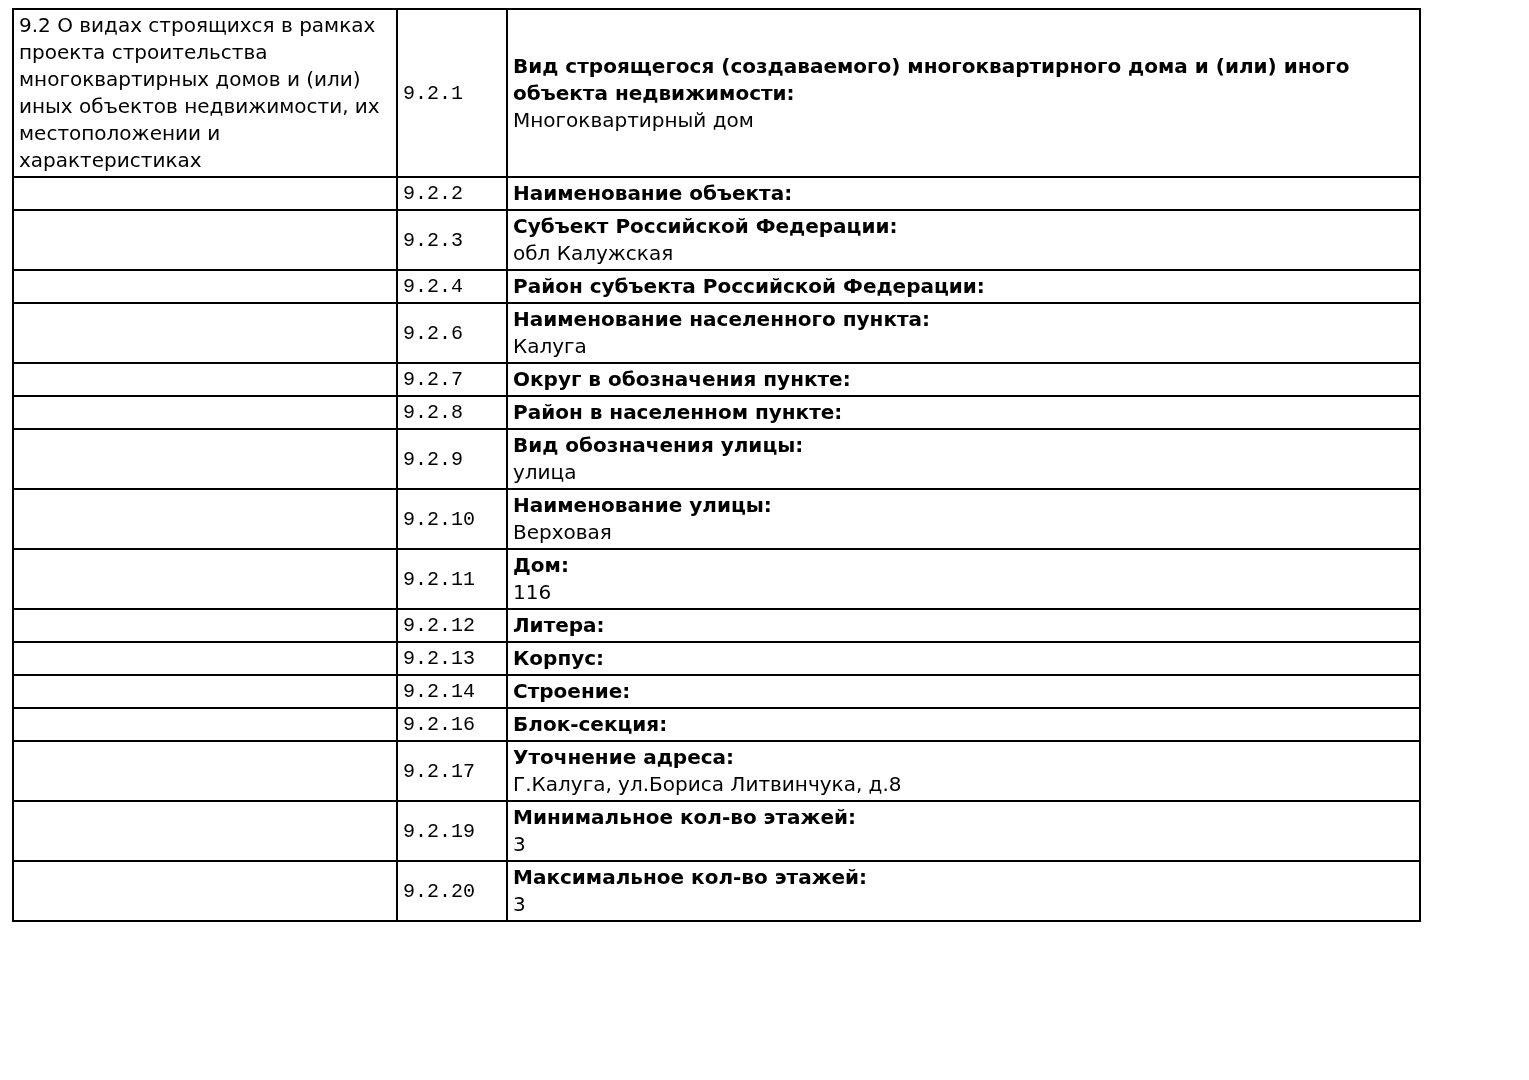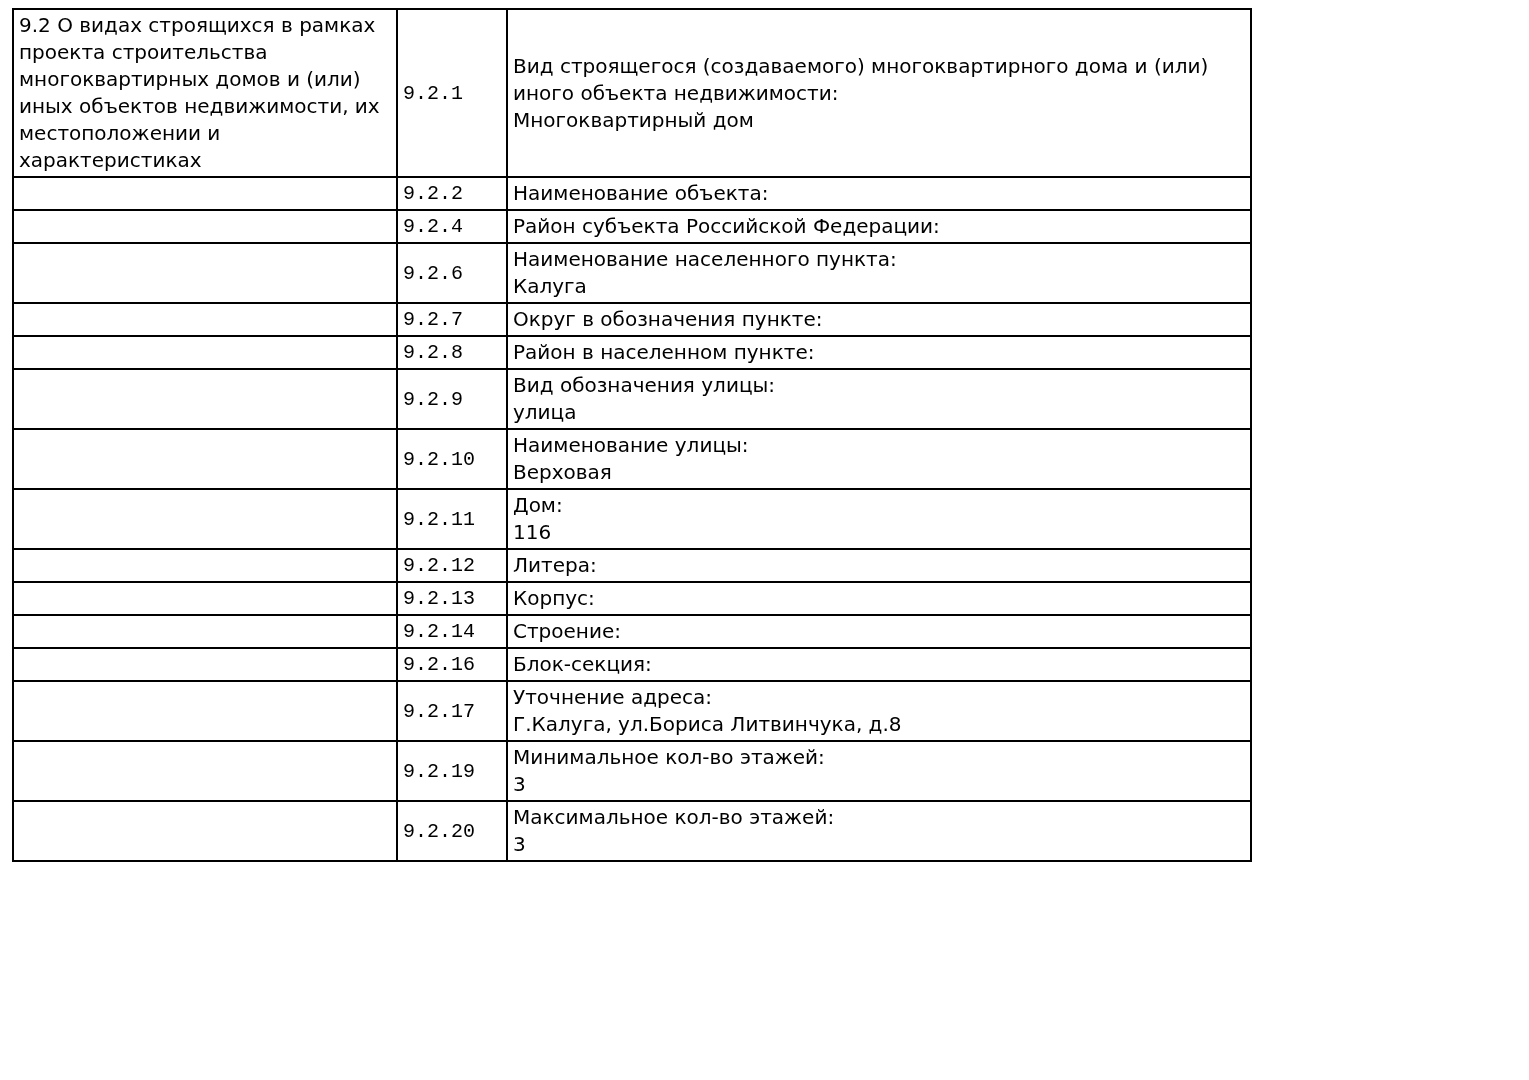--- a/index.html
+++ b/index.html
@@ -8,21 +8,21 @@
     background: #ffffff;
     color: #000000;
   }
   body {
     padding: 8px 12px;
     font-family: "DejaVu Sans", "Liberation Sans", sans-serif;
   }
   table.decl-table {
     border-collapse: collapse;
     table-layout: fixed;
-    width: 1240px;
+    width: 1409px;
     border-radius: 6px;
   }
   table.decl-table td {
     border: 2px solid #000000;
     padding: 2px 5px;
     font-size: 20px;
     line-height: 1.35;
     vertical-align: middle;
     overflow: hidden;
     word-wrap: break-word;
@@ -35,21 +35,21 @@
     width: 98px;
     font-family: Liberation Mono, monospace;
   }
   td.c3 {
     
   }
   .section-title {
     font-size: 20px;
   }
   .label {
-    font-weight: normal;
+    font-weight: bold;
   }
   .value {
     font-weight: normal;
   }
 </style>
 </head>
 <body>
 
 <table class="decl-table">
   <tbody>
@@ -70,20 +70,30 @@
     <td class="c2">9.2.2</td>
     <td class="c3">
       <div class="label">Наименование объекта:</div>
       <div class="value"></div>
     </td>
   </tr>
       <tr>
     <td class="c1">
       <div class="section-title"></div>
     </td>
+    <td class="c2">9.2.3</td>
+    <td class="c3">
+      <div class="label">Субъект Российской Федерации:</div>
+      <div class="value">обл Калужская</div>
+    </td>
+  </tr>
+      <tr>
+    <td class="c1">
+      <div class="section-title"></div>
+    </td>
     <td class="c2">9.2.4</td>
     <td class="c3">
       <div class="label">Район субъекта Российской Федерации:</div>
       <div class="value"></div>
     </td>
   </tr>
       <tr>
     <td class="c1">
       <div class="section-title"></div>
     </td>

